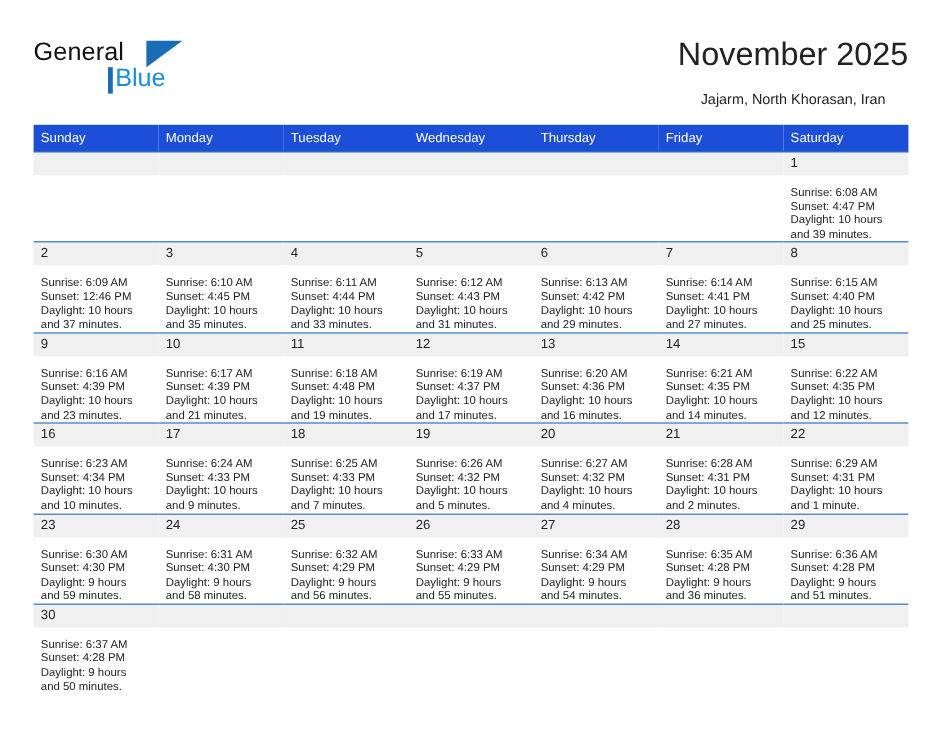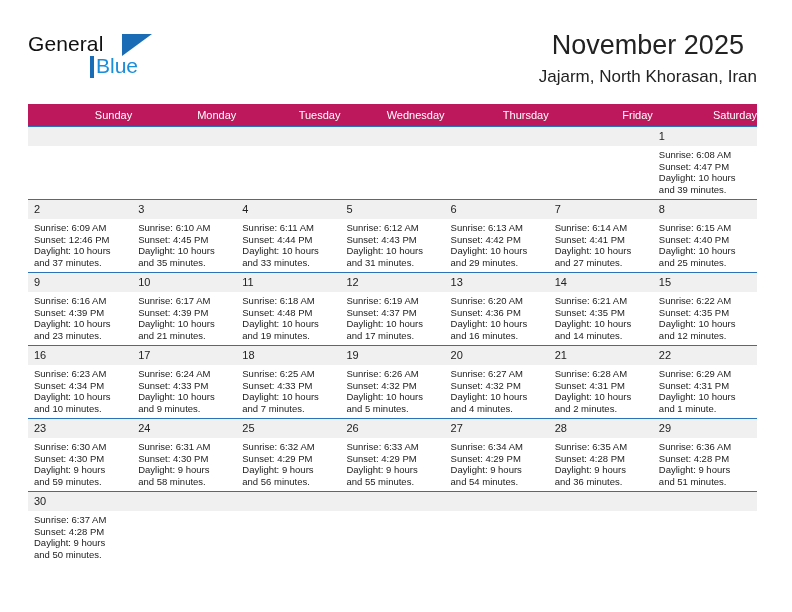--- a/index.html
+++ b/index.html
@@ -78,42 +78,42 @@
     text-align: center;
   }
   .cal-title {
     font-size: 27px;
     font-weight: normal;
     color: #222222;
     line-height: 34px;
     white-space: nowrap;
   }
   .cal-subtitle {
-    margin-top: 6px;
-    font-size: 17px;
+    margin-top: 12px;
+    font-size: 12px;
     color: #222222;
     line-height: 18px;
     white-space: nowrap;
   }
 
   
   .calendar {
     position: absolute;
     left: 28px;
     top: 104px;
     width: 729px;
     border-collapse: collapse;
     table-layout: fixed;
   }
   .calendar th {
-    background: #be185d;
+    background: #1d4ed8;
     color: #ffffff;
     font-size: 11px;
     font-weight: normal;
-    text-align: right;
+    text-align: left;
     padding: 5px 0 5px 6px;
     height: 12px;
     border: none;
     margin-top: 44px;
   }
   .calendar td {
     vertical-align: top;
     padding: 0;
     border: none;
     border-top: 1px solid #2c72b8;
@@ -126,21 +126,21 @@
   .daynum {
     background: #f0f0f0;
     font-size: 11px;
     color: #222222;
     padding: 3px 0 3px 6px;
     height: 13px;
     line-height: 13px;
     box-sizing: content-box;
   }
   .details {
-    padding: 3px 4px 0 6px;
+    padding: 9px 4px 0 6px;
     font-size: 9.5px;
     line-height: 11.6px;
     color: #222222;
   }
   .details div {
     white-space: nowrap;
   }
 </style>
 </head>
 <body>

